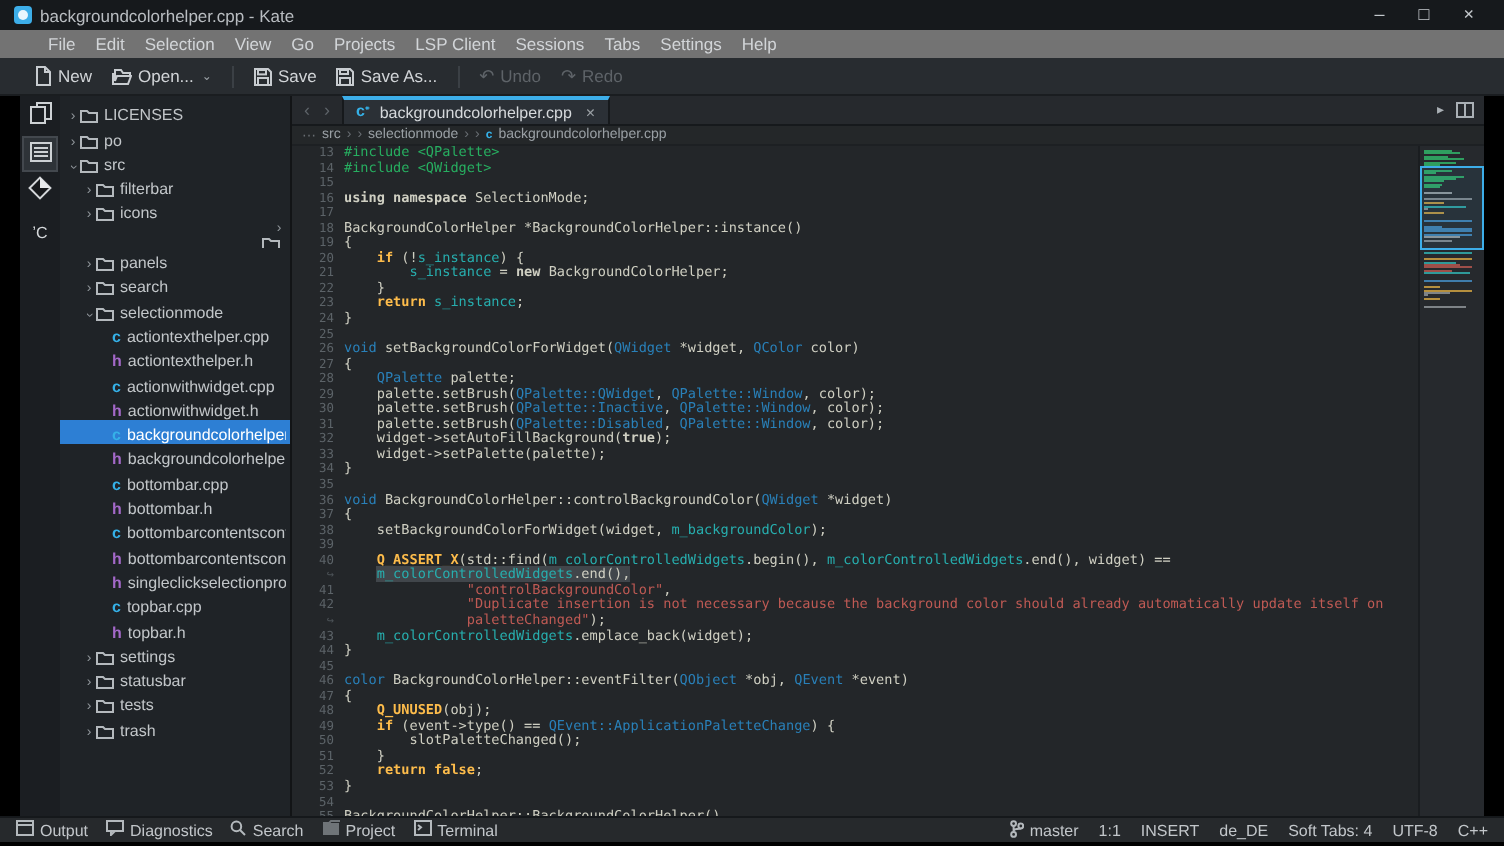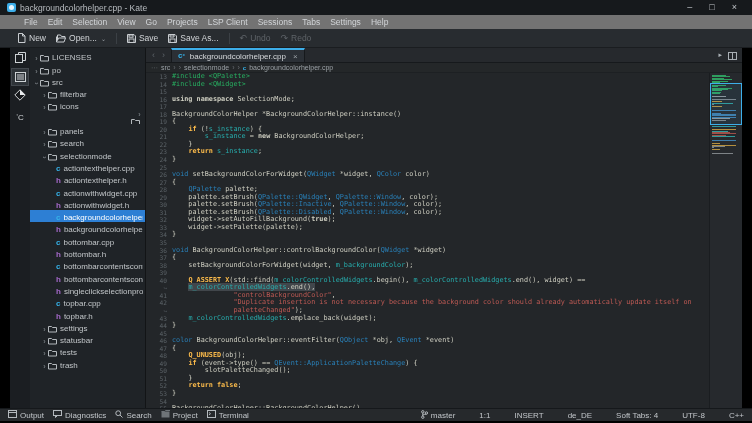--- a/index.html
+++ b/index.html
@@ -69,21 +69,21 @@
   .t-pp{color:#27ae60;}
   .t-str{color:#bf5a54;}
   .t-txt{color:#cfcfc2;}
   .t-hl{background:#41464b;}
   .minimap{width:28px;flex:none;background:#26292d;border-left:1px solid #1a1d20;position:relative;padding:2px 2px 0 2px;}
   .mbar{height:1px;margin-bottom:0.4px;}
   .mviewport{position:absolute;left:0;right:0;top:10px;height:42px;border:1px solid #3daee9;background:rgba(61,174,233,0.08);box-sizing:border-box;}
   .statusbar{height:12px;background:#26292c;border-top:1px solid #15181b;display:flex;align-items:center;font-size:8px;color:#c2c6ca;padding:0 8px;}
   .sbleft{display:flex;gap:9px;align-items:center;}
   .sbitem{display:flex;align-items:center;gap:3px;}
-  .sbright{margin-left:auto;display:flex;gap:24px;align-items:center;}
+  .sbright{margin-left:auto;display:flex;gap:10px;align-items:center;}
   svg{flex:none;}
 </style>
 </head>
 <body>
 
 <div class="titlebar">
   <span class="appicon"></span>
   <span class="title">backgroundcolorhelper.cpp - Kate</span>
   <div class="winbtns" id="winbtns">
       <span class="wb">–</span>

